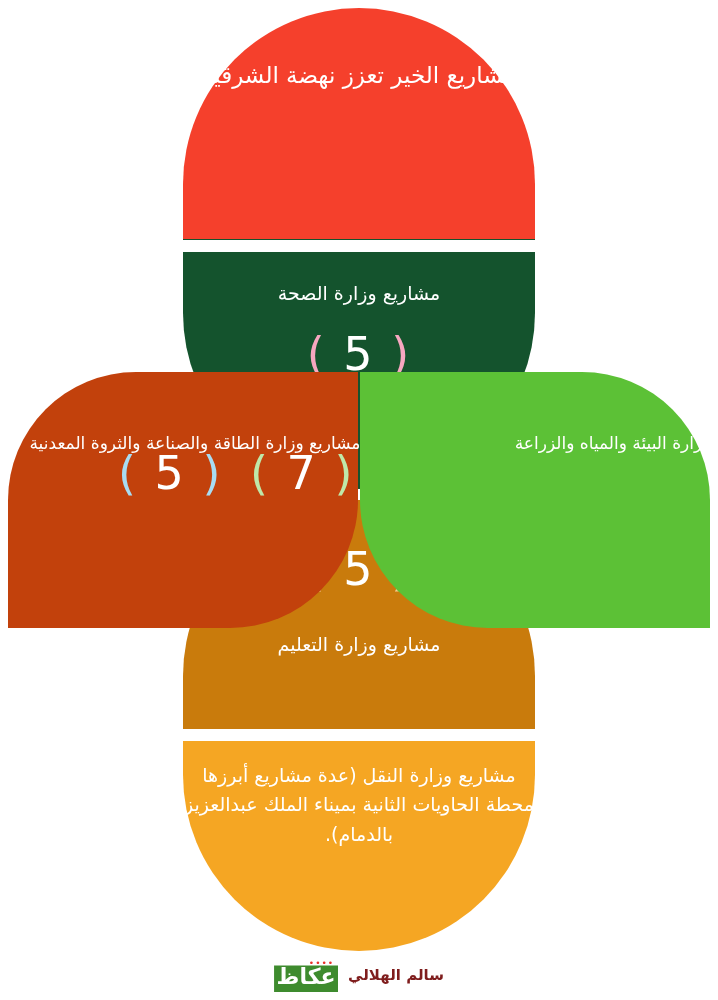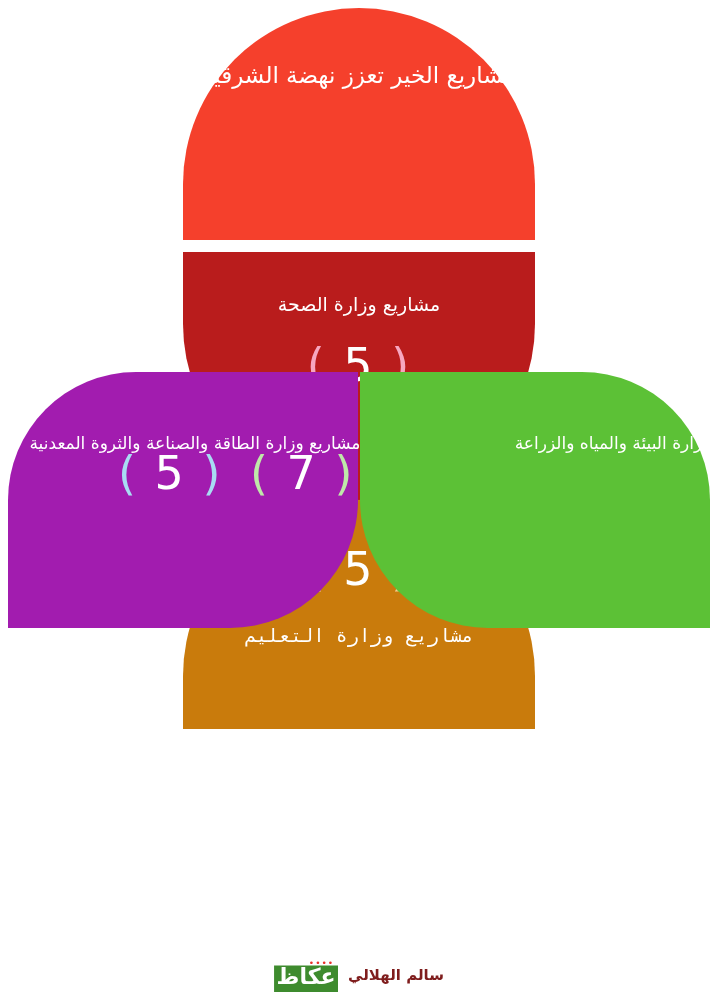--- a/index.html
+++ b/index.html
@@ -25,40 +25,40 @@
   }
 
   
   .petal-top-upper{
     left:183px; top:8px; width:352px; height:238px;
     background:#f5402c;
     border-radius:176px 176px 0 0;
   }
   
   .petal-top-lower{
-    left:183px; top:250px; width:352px; height:250px;
-    background:#b91c1c;
+    left:183px; top:239px; width:352px; height:250px;
+    background:#14532d;
     border-radius:0 0 176px 176px;
   }
   
   .petal-bot-upper{
     left:183px; top:500px; width:352px; height:235px;
     background:#c97b0c;
     border-radius:176px 176px 0 0;
   }
   
   .petal-bot-lower{
     left:183px; top:739px; width:352px; height:212px;
     background:#f5a623;
     border-radius:0 0 176px 176px;
   }
   
   .petal-left{
     left:8px; top:372px; width:350px; height:256px;
-    background:#a21caf;
+    background:#c2410c;
     border-radius:128px 0 128px 0;
   }
   
   .petal-right{
     left:360px; top:372px; width:350px; height:256px;
     background:#5cc136;
     border-radius:0 128px 0 128px;
   }
 
   
@@ -130,23 +130,26 @@
     <div class="txt t-title" style="top:50px;padding:0 40px;">مشاريع الخير تعزز نهضة الشرقية</div>
   </div>
 
   <div class="petal petal-top-lower">
     <div class="txt t-sub" style="top:40px;padding:0 40px;">مشاريع وزارة الصحة</div>
     <div class="txt num" style="top:92px;"><span class="paren">(</span> <span>5</span> <span class="paren">)</span></div>
   </div>
 
   <div class="petal petal-bot-upper">
     <div class="txt num" style="top:46px;"><span class="paren num-amber" style="color:#f3cd8f;">(</span> <span>5</span> <span class="paren" style="color:#f3cd8f;">)</span></div>
-    <div class="txt t-sub" style="top:123px;padding:0 70px;font-family:Liberation Mono, monospace;">مشاريع وزارة التعليم</div>
+    <div class="txt t-sub" style="top:130px;padding:0 70px;">مشاريع وزارة التعليم</div>
   </div>
 
+  <div class="petal petal-bot-lower">
+    <div class="txt t-sub" style="top:22px;padding:0 48px;">مشاريع وزارة النقل (عدة مشاريع أبرزها محطة الحاويات الثانية بميناء الملك عبدالعزيز بالدمام).</div>
+  </div>
 
   <div class="petal petal-left">
     <div class="txt t-small" style="top:58px;left:-48px;padding:0 60px;">مشاريع وزارة الطاقة والصناعة والثروة المعدنية</div>
     <div class="txt num num-blue" style="top:78px;left:110px;width:auto;"><span class="paren" style="color:#a8dcf3;">(</span> <span>5</span> <span class="paren" style="color:#a8dcf3;">)</span></div>
   </div>
 
   <div class="petal petal-right">
     <div class="txt t-small" style="top:58px;left:46px;padding:0 60px;">مشاريع وزارة البيئة والمياه والزراعة</div>
     <div class="txt num num-green" style="top:78px;left:-110px;width:auto;"><span class="paren" style="color:#bfe8a9;">(</span> <span>7</span> <span class="paren" style="color:#bfe8a9;">)</span></div>
   </div>

